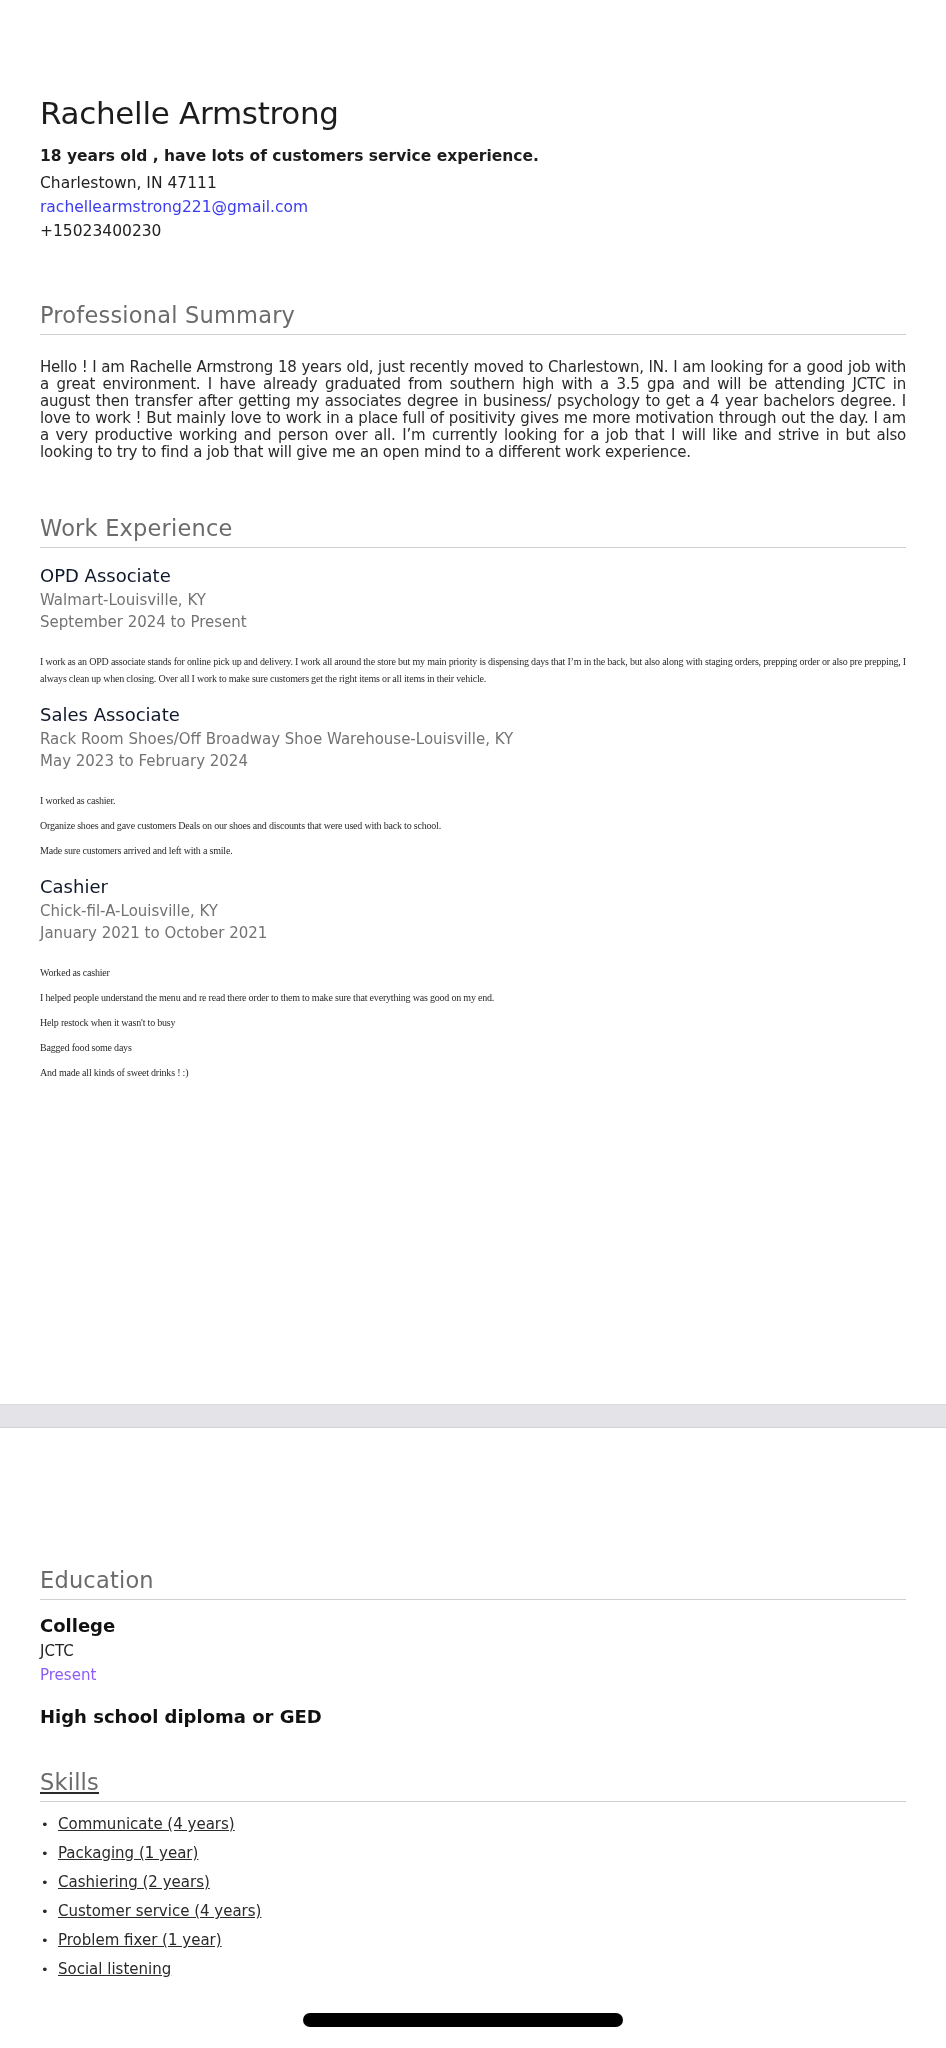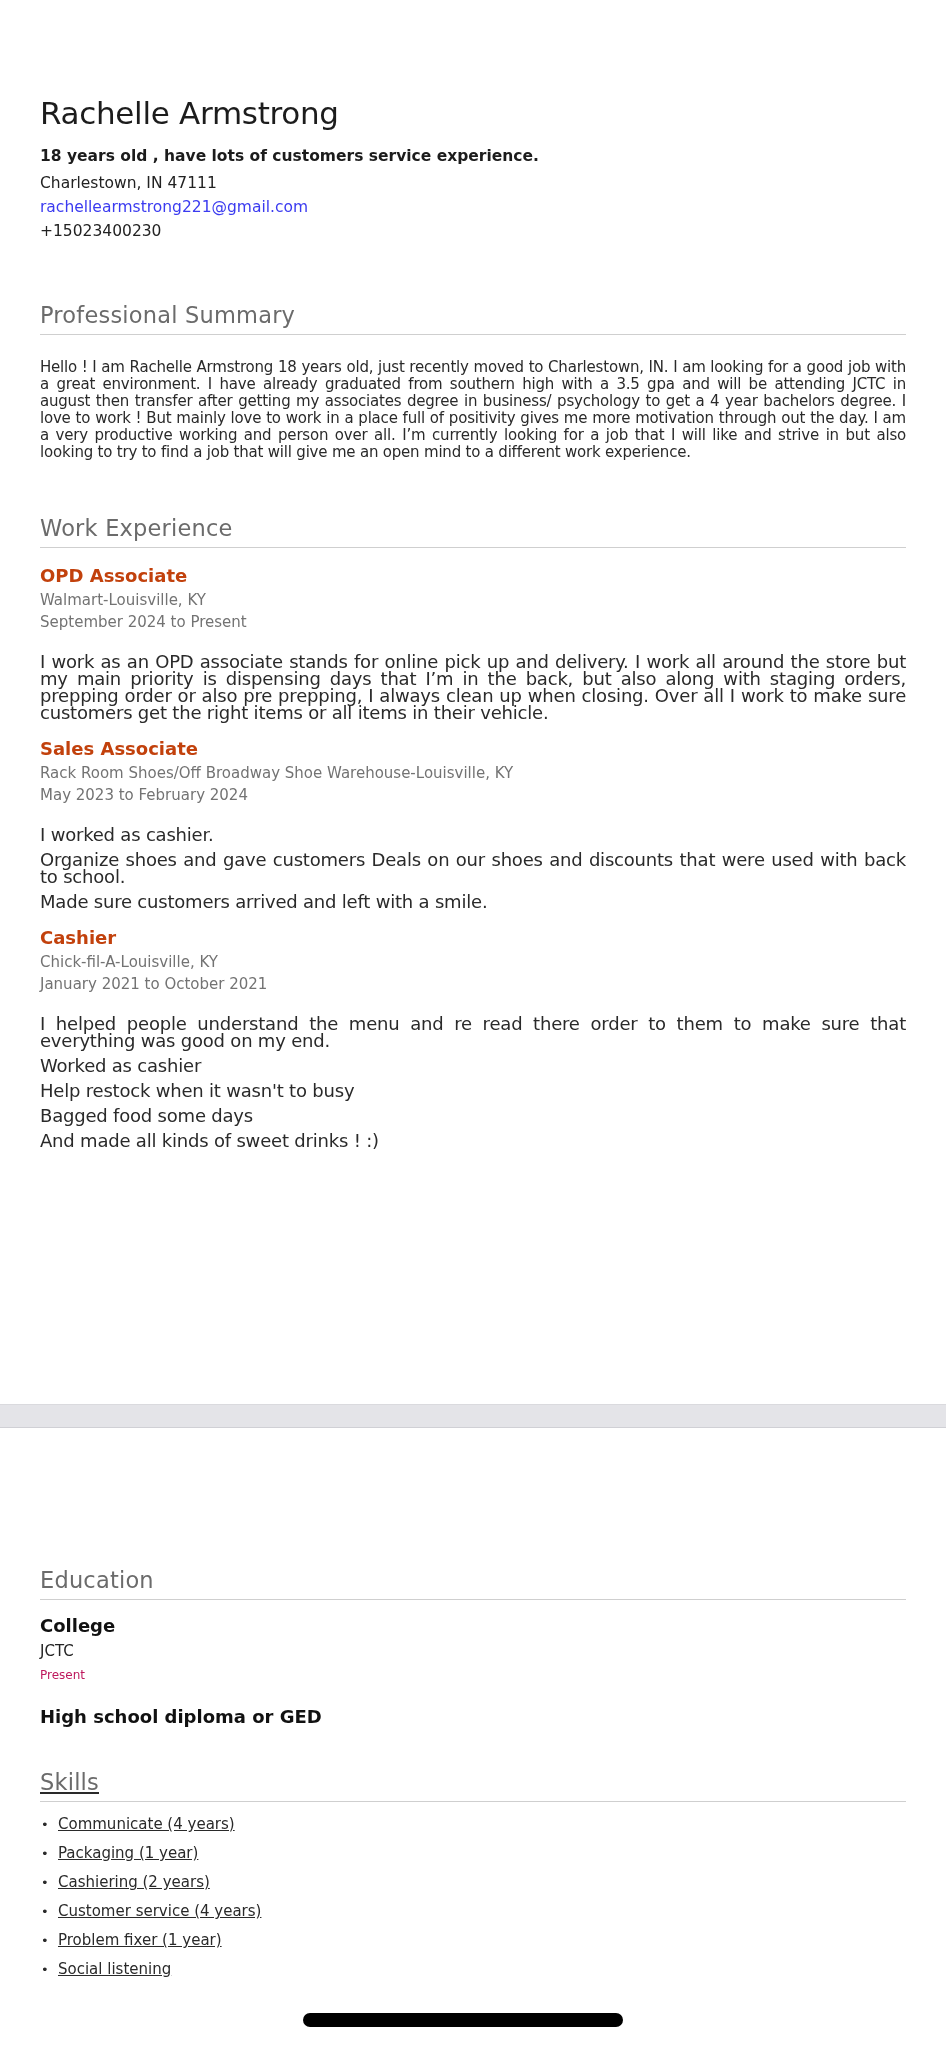--- a/index.html
+++ b/index.html
@@ -30,30 +30,30 @@
   
   .section-title{font-size:22.5px;font-weight:400;color:#6b6b6b;line-height:24px;margin:0;letter-spacing:0.2px;}
   .section-rule{height:1px;background:#cfcfcf;margin-top:7px;}
   .section-summary{margin-top:60px;}
   .section-work{margin-top:55px;}
   .section-skills{margin-top:44px;text-decoration:underline;}
 
   .summary-text{margin:24px 0 0;font-size:15px;line-height:17px;color:#2a2a2a;text-align:justify;letter-spacing:-0.2px;}
 
   
-  .job-title{font-size:18px;font-weight:bold;color:#c2410c;line-height:19px;margin:18px 0 4px;}
+  .job-title{font-size:18px;font-weight:normal;color:#0f172a;line-height:19px;margin:18px 0 4px;}
   .job-meta-line{font-size:15px;line-height:22px;color:#737373;}
   .job-desc{margin-top:20px;}
-  .job-desc p{margin:0 0 8px;font-size:18px;line-height:17px;color:#2a2a2a;text-align:justify;letter-spacing:-0.2px;}
+  .job-desc p{margin:0 0 8px;font-size:10px;line-height:17px;color:#2a2a2a;text-align:justify;letter-spacing:-0.2px;font-family:Liberation Serif, serif;}
 
   
   .edu-degree{font-size:18px;font-weight:bold;color:#111111;line-height:19px;margin:16px 0 4px;}
   .edu-degree.second{margin-top:20px;}
   .edu-school{font-size:15px;line-height:24px;color:#222222;}
-  .edu-dates{font-size:12px;line-height:24px;color:#be185d;}
+  .edu-dates{font-size:15px;line-height:24px;color:#8b5cf6;}
 
   
   .skills-list{list-style:none;margin:14px 0 0;padding:0;}
   .skills-list li{
     position:relative;padding-left:18px;
     font-size:15px;line-height:17px;color:#2a2a2a;margin-bottom:12px;
   }
   .skills-list li::before{
     content:"•";position:absolute;left:1px;top:0;
     font-size:13px;color:#2a2a2a;
@@ -115,22 +115,22 @@
         </div>
       </div>
 
       <div class="job">
         <h3 class="job-title">Cashier</h3>
         <div class="job-meta">
           <div class="job-meta-line">Chick-fil-A-Louisville, KY</div>
           <div class="job-meta-line">January 2021 to October 2021</div>
         </div>
         <div class="job-desc">
+          <p>Worked as cashier</p>
           <p>I helped people understand the menu and re read there order to them to make sure that everything was good on my end.</p>
-          <p>Worked as cashier</p>
           <p>Help restock when it wasn't to busy</p>
           <p>Bagged food some days</p>
           <p>And made all kinds of sweet drinks ! :)</p>
         </div>
       </div>
     </section>
 
   </div>
 
   <div class="page-separator"></div>

